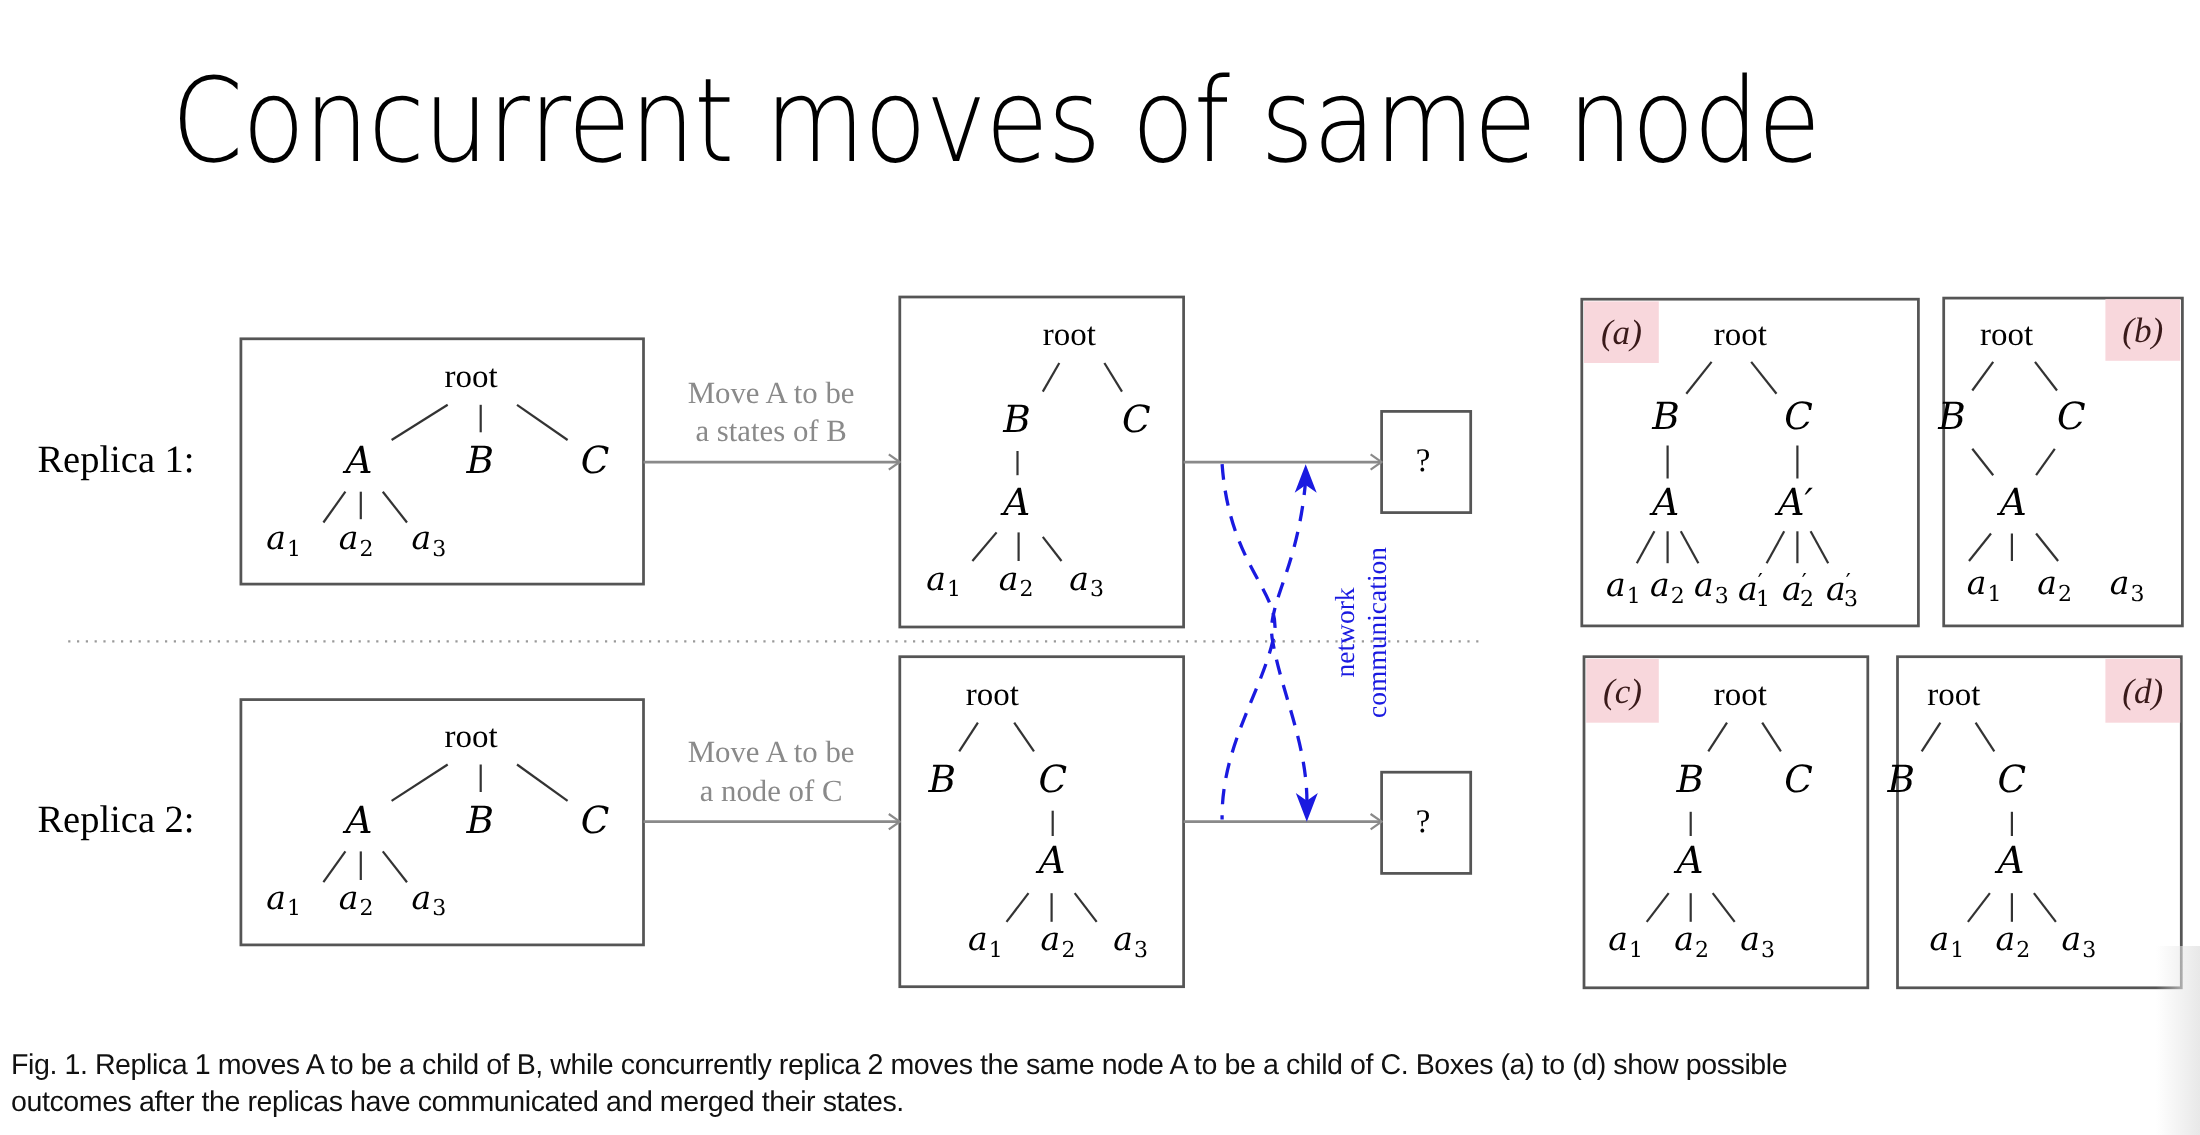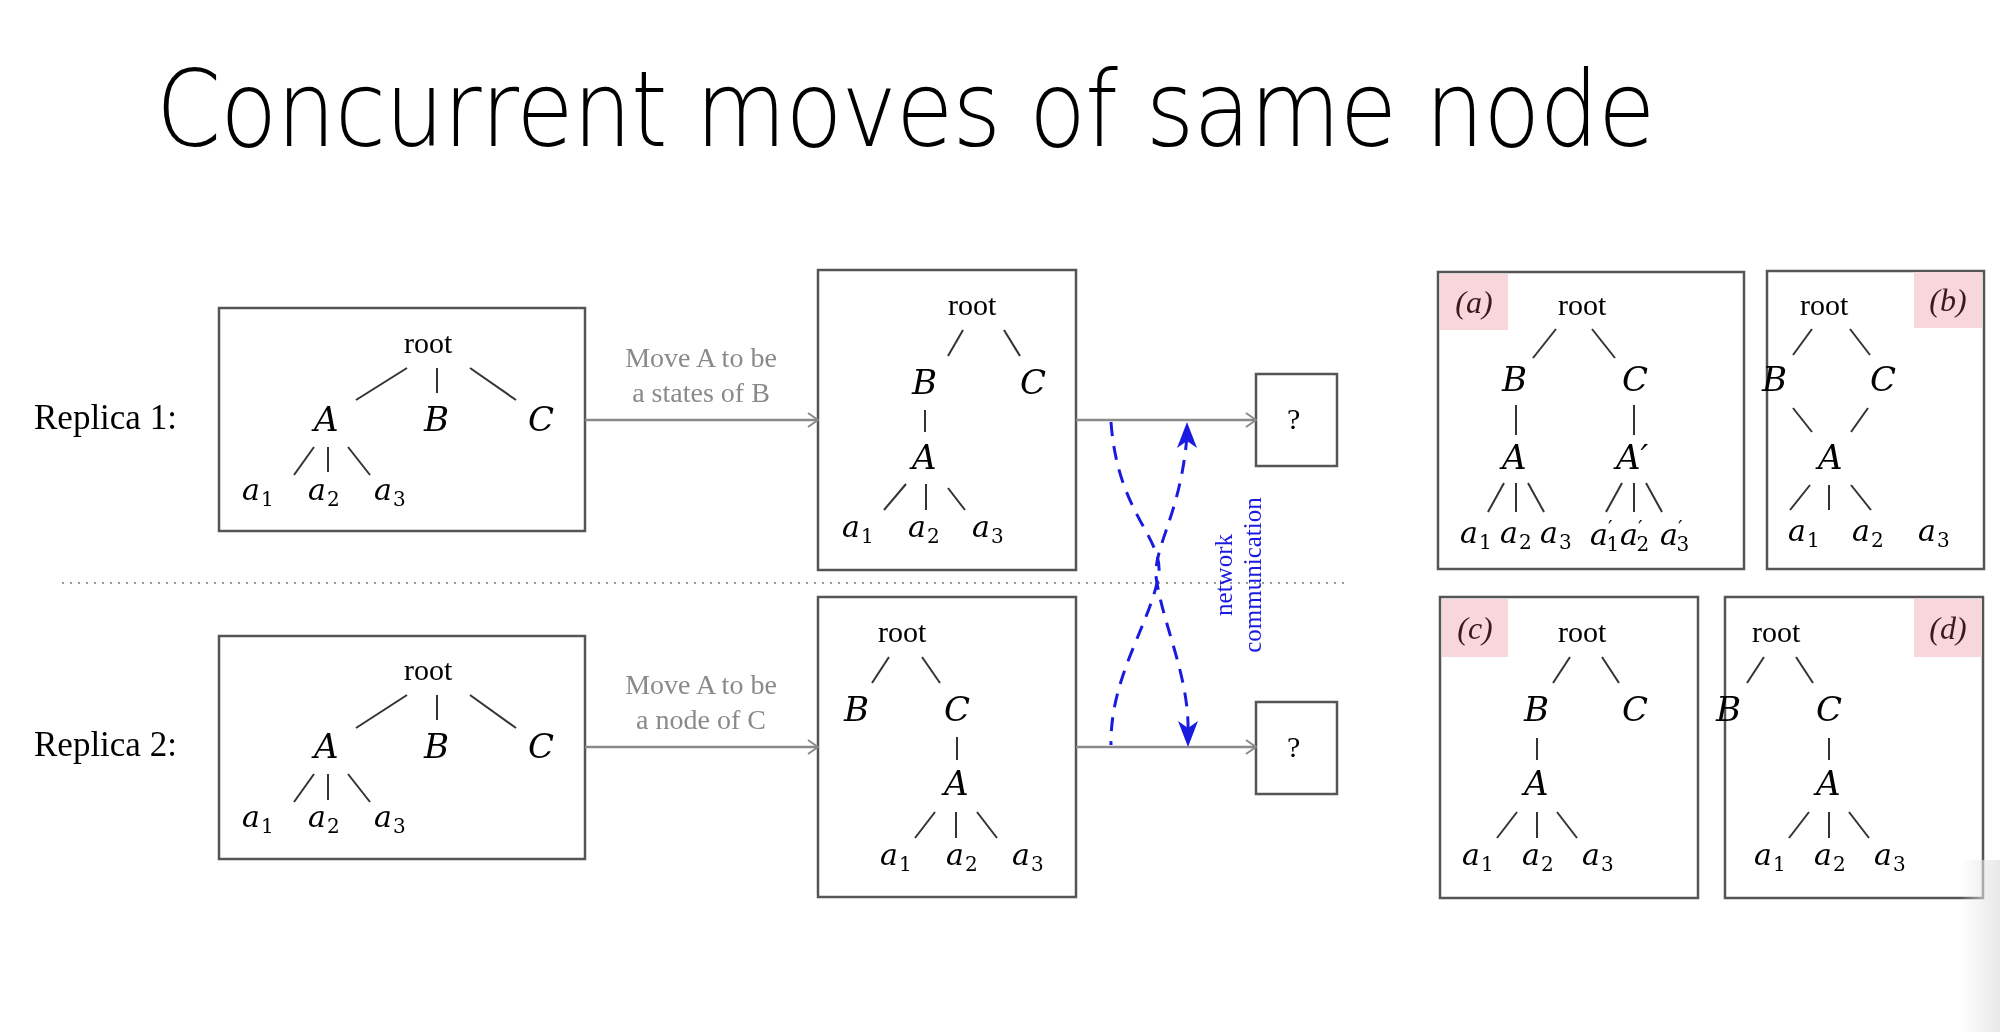--- a/index.html
+++ b/index.html
@@ -212,21 +212,21 @@
 <div class="badge serif" style="left:1440px;top:274px;width:68px;height:56px;font-style:italic;">(a)</div>
 <div>
   <div class="t sans node-root" style="left:1558px;top:290px;">root</div>
   <div class="t ital node" style="left:1502px;top:362px;">B</div>
   <div class="t ital node" style="left:1622px;top:362px;">C</div>
   <div class="t ital node" style="left:1502px;top:440px;">A</div>
   <div class="t ital node" style="left:1616px;top:440px;">A′</div>
   <div class="t ital leaf" style="left:1460px;top:518px;"><span>a</span><sub>1</sub></div>
   <div class="t ital leaf" style="left:1500px;top:518px;"><span>a</span><sub>2</sub></div>
   <div class="t ital leaf" style="left:1540px;top:518px;"><span>a</span><sub>3</sub></div>
-  <div class="t ital leaf" style="left:1580px;top:518px;margin-left:10px;"><span>a</span><sup>′</sup><sub style="margin-left:-6px">1</sub></div>
+  <div class="t ital leaf" style="left:1580px;top:518px;"><span>a</span><sup>′</sup><sub style="margin-left:-6px">1</sub></div>
   <div class="t ital leaf" style="left:1620px;top:518px;"><span>a</span><sup>′</sup><sub style="margin-left:-6px">2</sub></div>
   <div class="t ital leaf" style="left:1660px;top:518px;text-align:right;"><span>a</span><sup>′</sup><sub style="margin-left:-6px">3</sub></div>
 </div>
 
 <div class="badge serif" style="left:1914px;top:272px;width:68px;height:56px;font-style:italic;">(b)</div>
 <div>
   <div class="t sans node-root" style="left:1800px;top:290px;">root</div>
   <div class="t ital node" style="left:1762px;top:362px;">B</div>
   <div class="t ital node" style="left:1870px;top:362px;">C</div>
   <div class="t ital node" style="left:1818px;top:440px;">A</div>
@@ -251,15 +251,17 @@
   <div class="t sans node-root" style="left:1752px;top:617px;">root</div>
   <div class="t ital node" style="left:1716px;top:692px;">B</div>
   <div class="t ital node" style="left:1816px;top:692px;">C</div>
   <div class="t ital node" style="left:1816px;top:766px;">A</div>
   <div class="t ital leaf" style="left:1754px;top:840px;"><span>a</span><sub>1</sub></div>
   <div class="t ital leaf" style="left:1814px;top:840px;"><span>a</span><sub>2</sub></div>
   <div class="t ital leaf" style="left:1874px;top:840px;"><span>a</span><sub>3</sub></div>
 </div>
 
 <div class="caption">
+  <div>Fig. 1. Replica 1 moves A to be a child of B, while concurrently replica 2 moves the same node A to be a child of C. Boxes (a) to (d) show possible</div>
+  <div>outcomes after the replicas have communicated and merged their states.</div>
 </div>
 
 <div class="fade"></div>
 
 </body></html>

